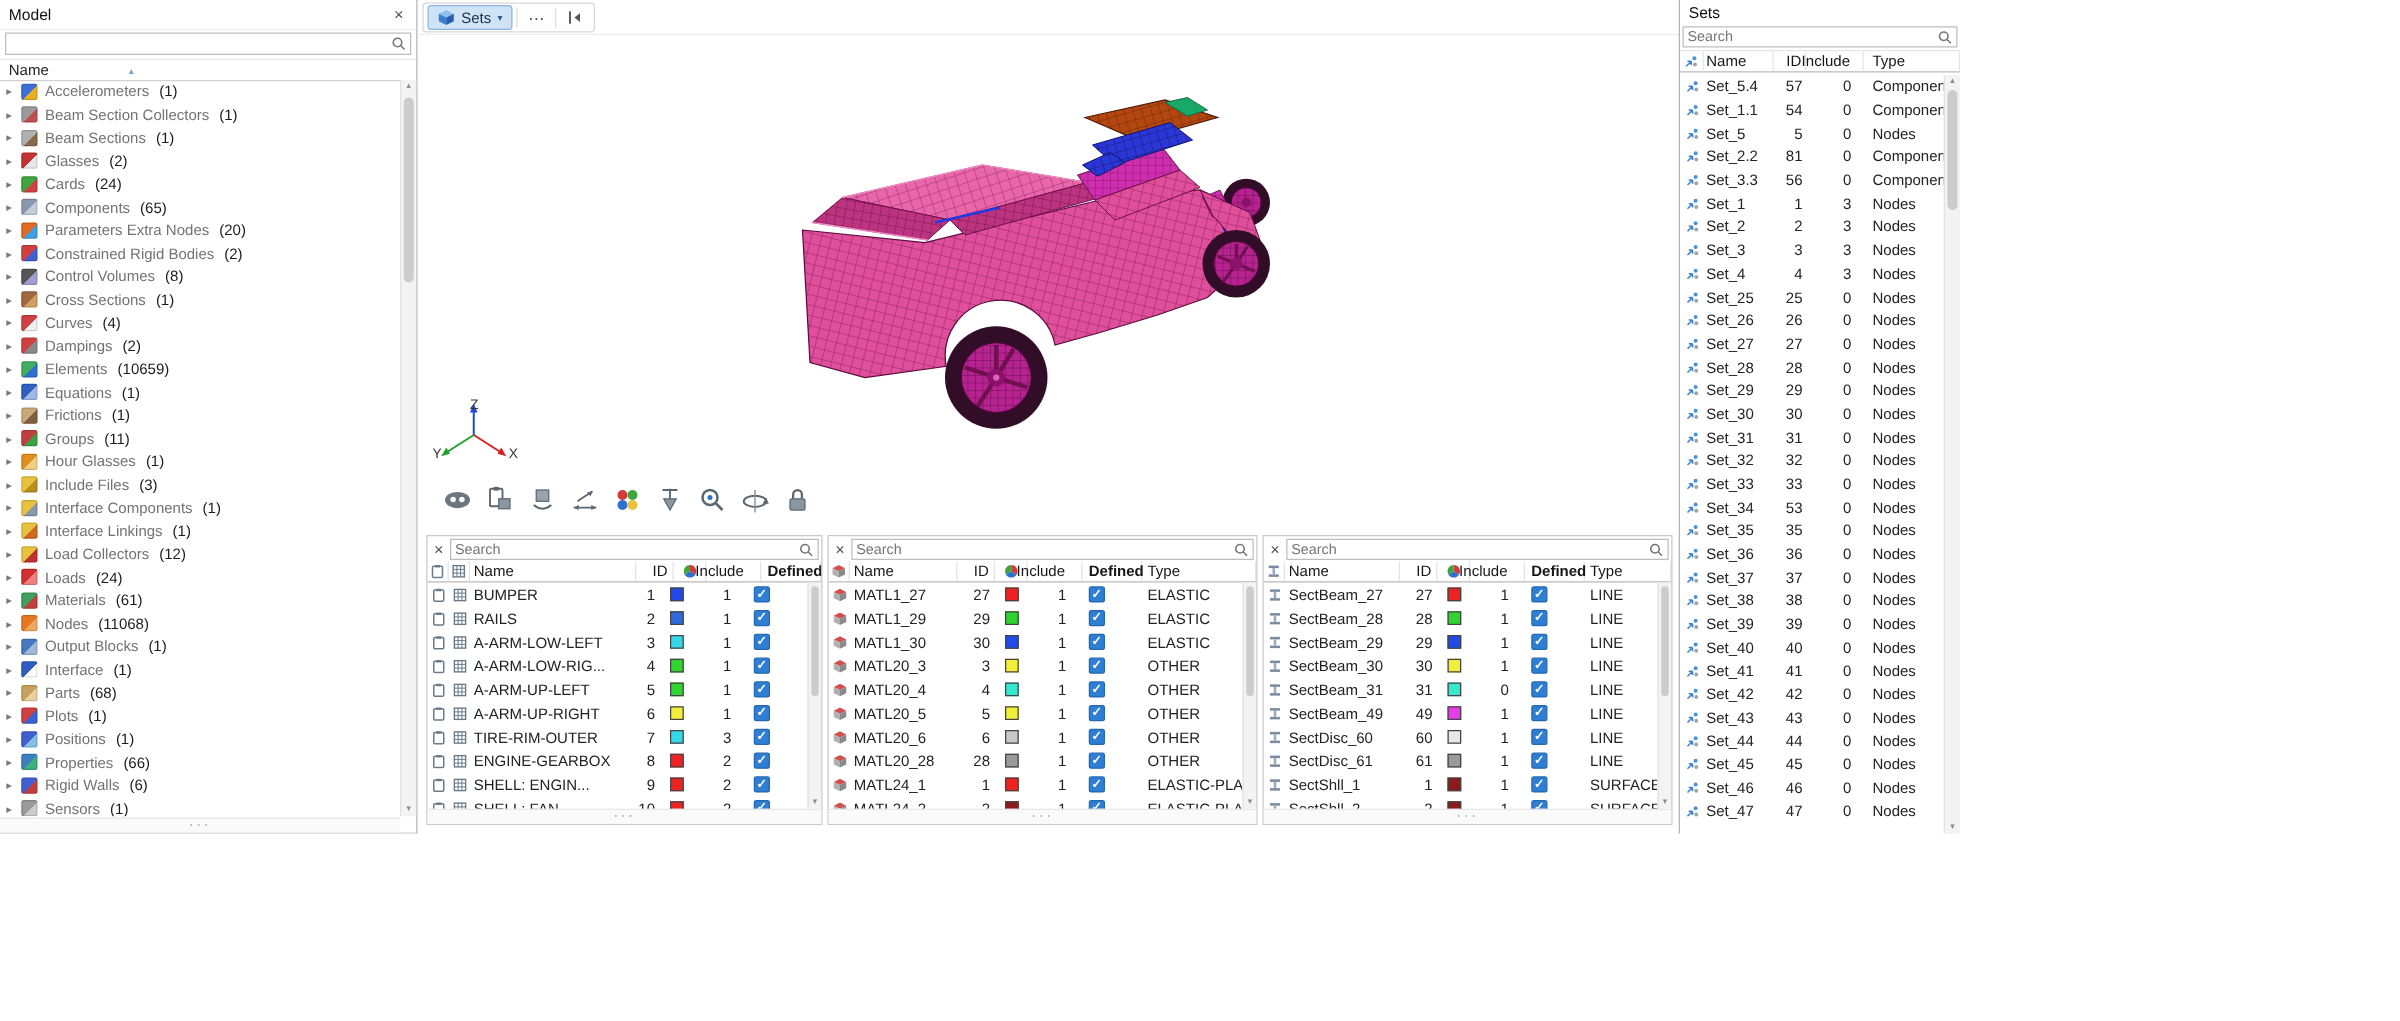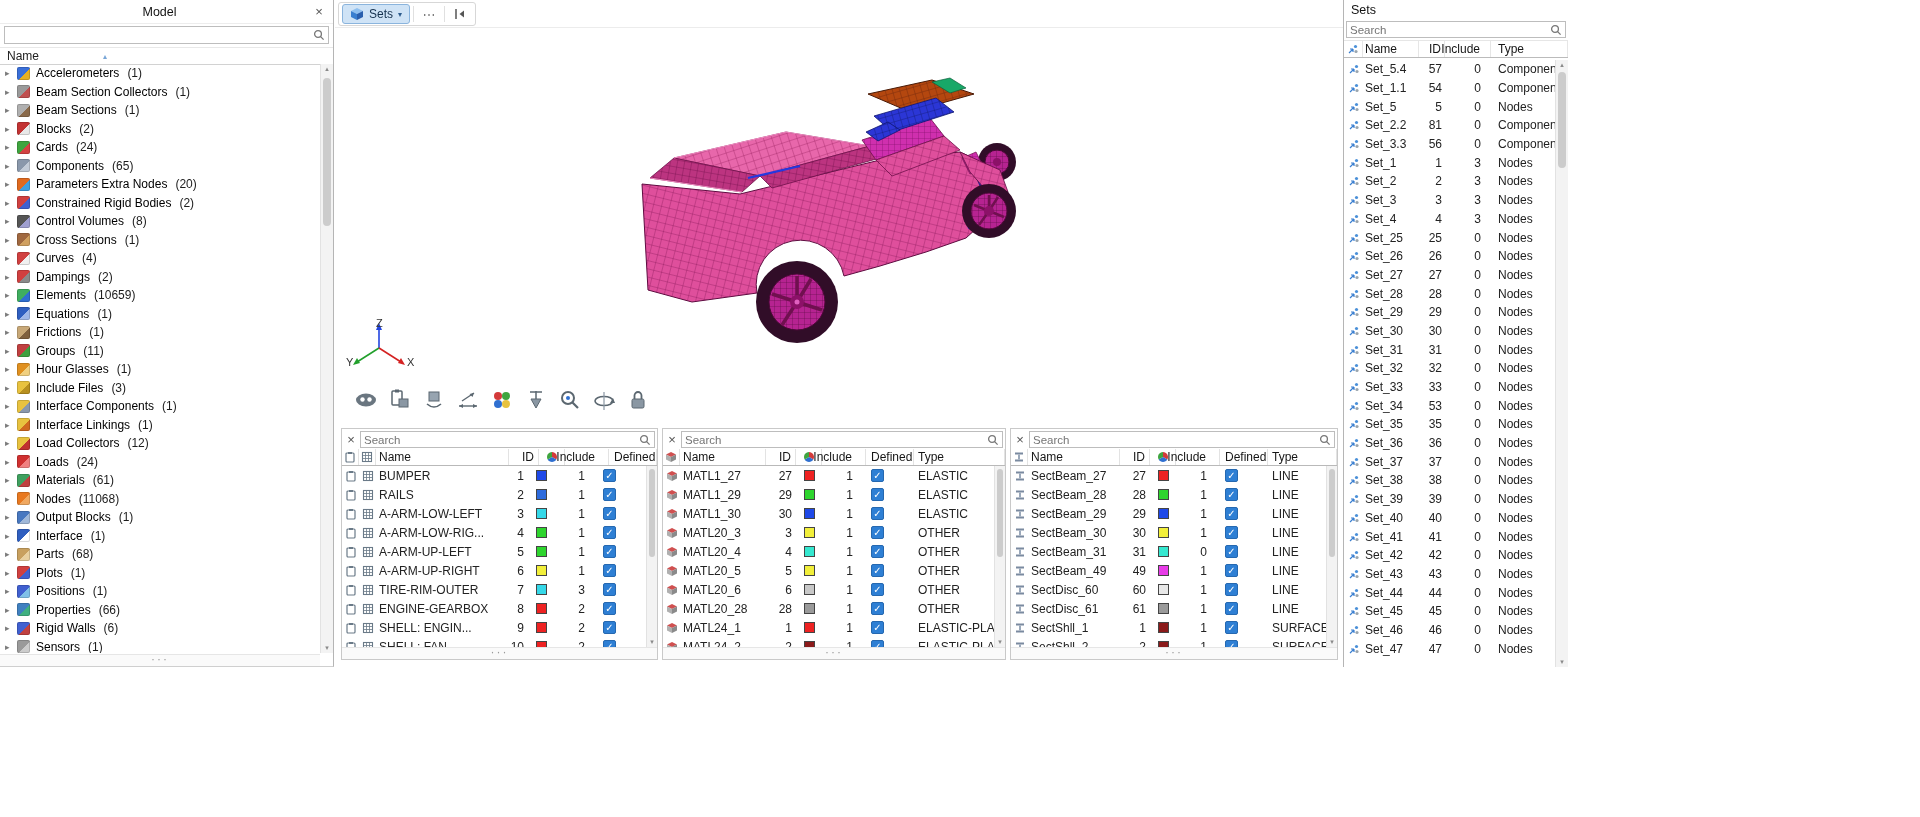--- a/index.html
+++ b/index.html
@@ -14,29 +14,29 @@
   .cb.on { background:#2e7fd4; border-color:#2568b0; }
   .swatch { width:11px; height:11px; border:1px solid #444; }
   .vtrack { position:absolute; background:#f3f3f3; border-left:1px solid #e2e2e2; }
   .vthumb { position:absolute; left:2px; right:2px; background:#cccccc; border-radius:4px; }
   .sarrow { position:absolute; left:0; right:0; text-align:center; font-size:7px; color:#8a8a8a; line-height:10px; }
   .hdots { height:12px; border-top:1px solid #e6e6e6; color:#9a9a9a; text-align:center; line-height:9px; font-size:12px; letter-spacing:2px; background:#fafafa; }
 
   
   .model-panel { position:absolute; left:0; top:0; width:334px; height:667px; border-right:1px solid #b5b5b5; border-bottom:1px solid #cfcfcf; background:#fff; }
   .mp-header { height:24px; display:flex; align-items:center; padding:0 7px; border-bottom:1px solid #ededed; font-size:12.5px; color:#111; }
-  .mp-header .t { flex:1;text-align:center; }
+  .mp-header .t { flex:1; }
   .mp-search { margin:2px 4px 3px 4px; }
   .mp-colhead { height:18px; display:flex; align-items:center; padding-left:7px; border-top:1px solid #e8e8e8; border-bottom:1px solid #d2d2d2; color:#222; }
   .mp-colhead .sortmark { margin-left:64px; font-size:8px; color:#7aa7d7; }
   .mp-tree { position:absolute; top:64px; bottom:13px; left:0; right:13px; overflow:hidden; }
   .tree-row { display:flex; align-items:center; height:18.5px; padding-left:5px; white-space:nowrap; }
   .tw { width:12px; font-size:9px; color:#7b7b7b; flex:none; }
   .ti { width:13px; height:13px; border-radius:2px; margin-right:6px; flex:none; box-shadow:0 0 0 1px rgba(0,0,0,.15) inset; }
-  .tl { margin-right:8px; color:#000000; }
+  .tl { margin-right:8px; color:#737373; }
   .tc { color:#1c1c1c; }
   .mp-vscroll { top:64px; bottom:13px; right:0; width:13px; }
   .mp-hscroll { position:absolute; bottom:0; left:0; right:13px; }
 
   
   .center { position:absolute; left:335px; top:0; width:1008px; height:667px; background:#fff; }
   .vp-topstrip { position:absolute; left:0; right:0; top:0; height:28px; border-bottom:1px solid #ececec; }
   .vp-toolbar { position:absolute; left:3px; top:2px; height:24px; display:flex; align-items:center; gap:3px; background:#fff; border:1px solid #d7d7d7; border-radius:3px; padding:0 3px; }
   .sets-btn { display:flex; align-items:center; gap:5px; background:#cfe3f6; border:1px solid #8ab4dd; border-radius:3px; height:20px; padding:0 7px; cursor:pointer; }
   .sets-btn .lbl { font-size:12px; color:#15314e; }
@@ -61,21 +61,21 @@
   .thead > div { border-right:1px solid #e3e3e3; height:100%; display:flex; align-items:center; }
   .trow { display:flex; align-items:center; height:19px; white-space:nowrap; }
   .c-i { width:17px; justify-content:center; display:flex; flex:none; }
   .c-i2 { width:17px; justify-content:center; display:flex; flex:none; }
   .c-name { flex:1; padding-left:3px; overflow:hidden; text-overflow:clip; min-width:0; }
   .c-namef { padding-left:3px; overflow:hidden; flex:none; }
   .dp-p2 .c-namef { width:86px; } .dp-p3 .c-namef { width:92px; }
   .c-id { width:30px; text-align:right; padding-right:4px; justify-content:flex-end; flex:none; }
   .c-col { width:26px; display:flex; justify-content:center; flex:none; }
   .c-inc { width:44px; text-align:right; padding-right:13px; justify-content:flex-end; flex:none; }
-  .c-def { width:48px; padding-left:5px; flex:none; display:flex; align-items:center; }
+  .c-def { width:48px; padding-left:5px; flex:none; display:flex; align-items:center;font-weight:bold; }
   .c-type { flex:1; padding-left:4px; overflow:hidden; min-width:0; }
   .rows-clip { position:absolute; top:17px; left:0; right:11px; bottom:0; overflow:hidden; }
   .dp-vscroll { top:17px; right:0; bottom:0; width:11px; }
 
   
   .sets-panel { position:absolute; left:1343px; top:0; width:225px; height:667px; border-left:1px solid #b5b5b5; background:#fff; }
   .sp-title { height:20px; display:flex; align-items:center; padding-left:7px; font-size:12.5px; color:#111; }
   .sp-search { margin:1px 2px 2px 2px; height:17px; }
   .sp-head { display:flex; align-items:center; height:18px; border-top:1px solid #e6e6e6; border-bottom:1px solid #bbb; color:#161616; }
   .sp-head > div { border-right:1px solid #e6e6e6; height:100%; display:flex; align-items:center; }
@@ -169,21 +169,21 @@
   </div>
         <div class="tree-row">
     <span class="tw">▸</span>
     <span class="ti" style="background: linear-gradient(135deg, rgb(176, 176, 176) 55%, rgb(138, 106, 74) 55%);"></span>
     <span class="tl">Beam Sections</span>
     <span class="tc">(1)</span>
   </div>
         <div class="tree-row">
     <span class="tw">▸</span>
     <span class="ti" style="background: linear-gradient(135deg, rgb(194, 51, 51) 55%, rgb(232, 232, 232) 55%);"></span>
-    <span class="tl">Blocks</span>
+    <span class="tl">Glasses</span>
     <span class="tc">(2)</span>
   </div>
         <div class="tree-row">
     <span class="tw">▸</span>
     <span class="ti" style="background: linear-gradient(135deg, rgb(63, 165, 63) 55%, rgb(211, 66, 66) 55%);"></span>
     <span class="tl">Cards</span>
     <span class="tc">(24)</span>
   </div>
         <div class="tree-row">
     <span class="tw">▸</span>

